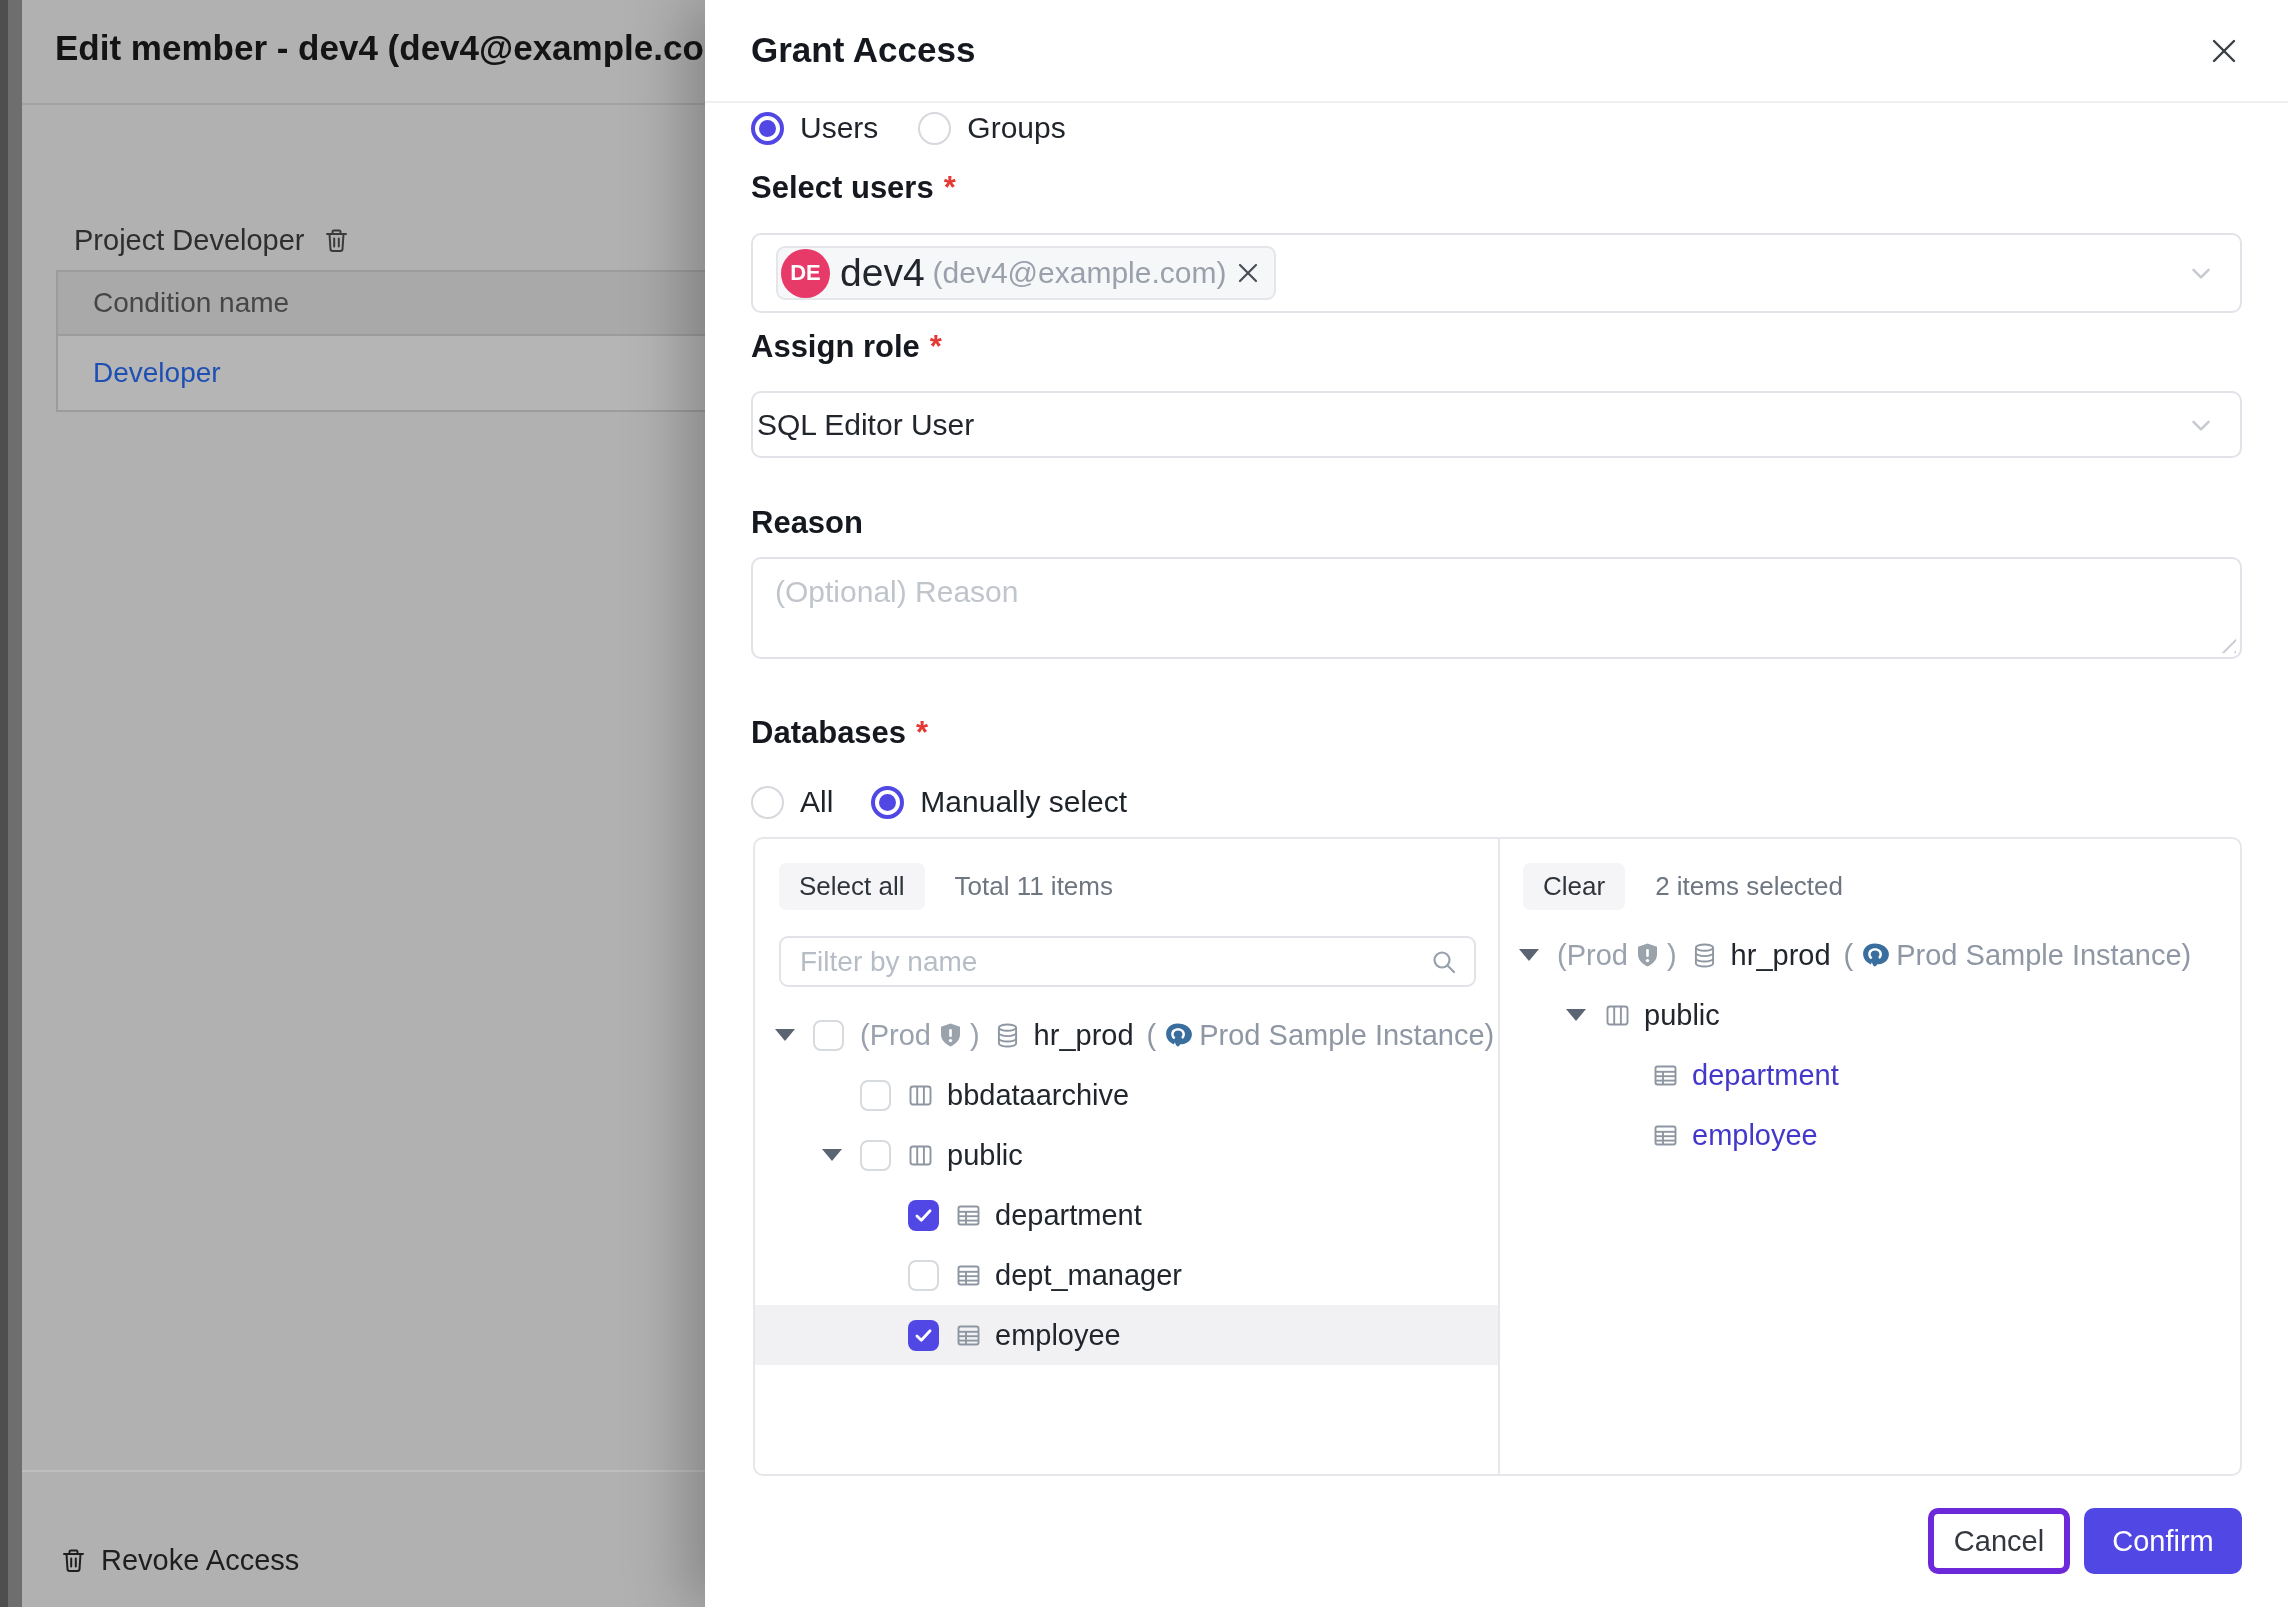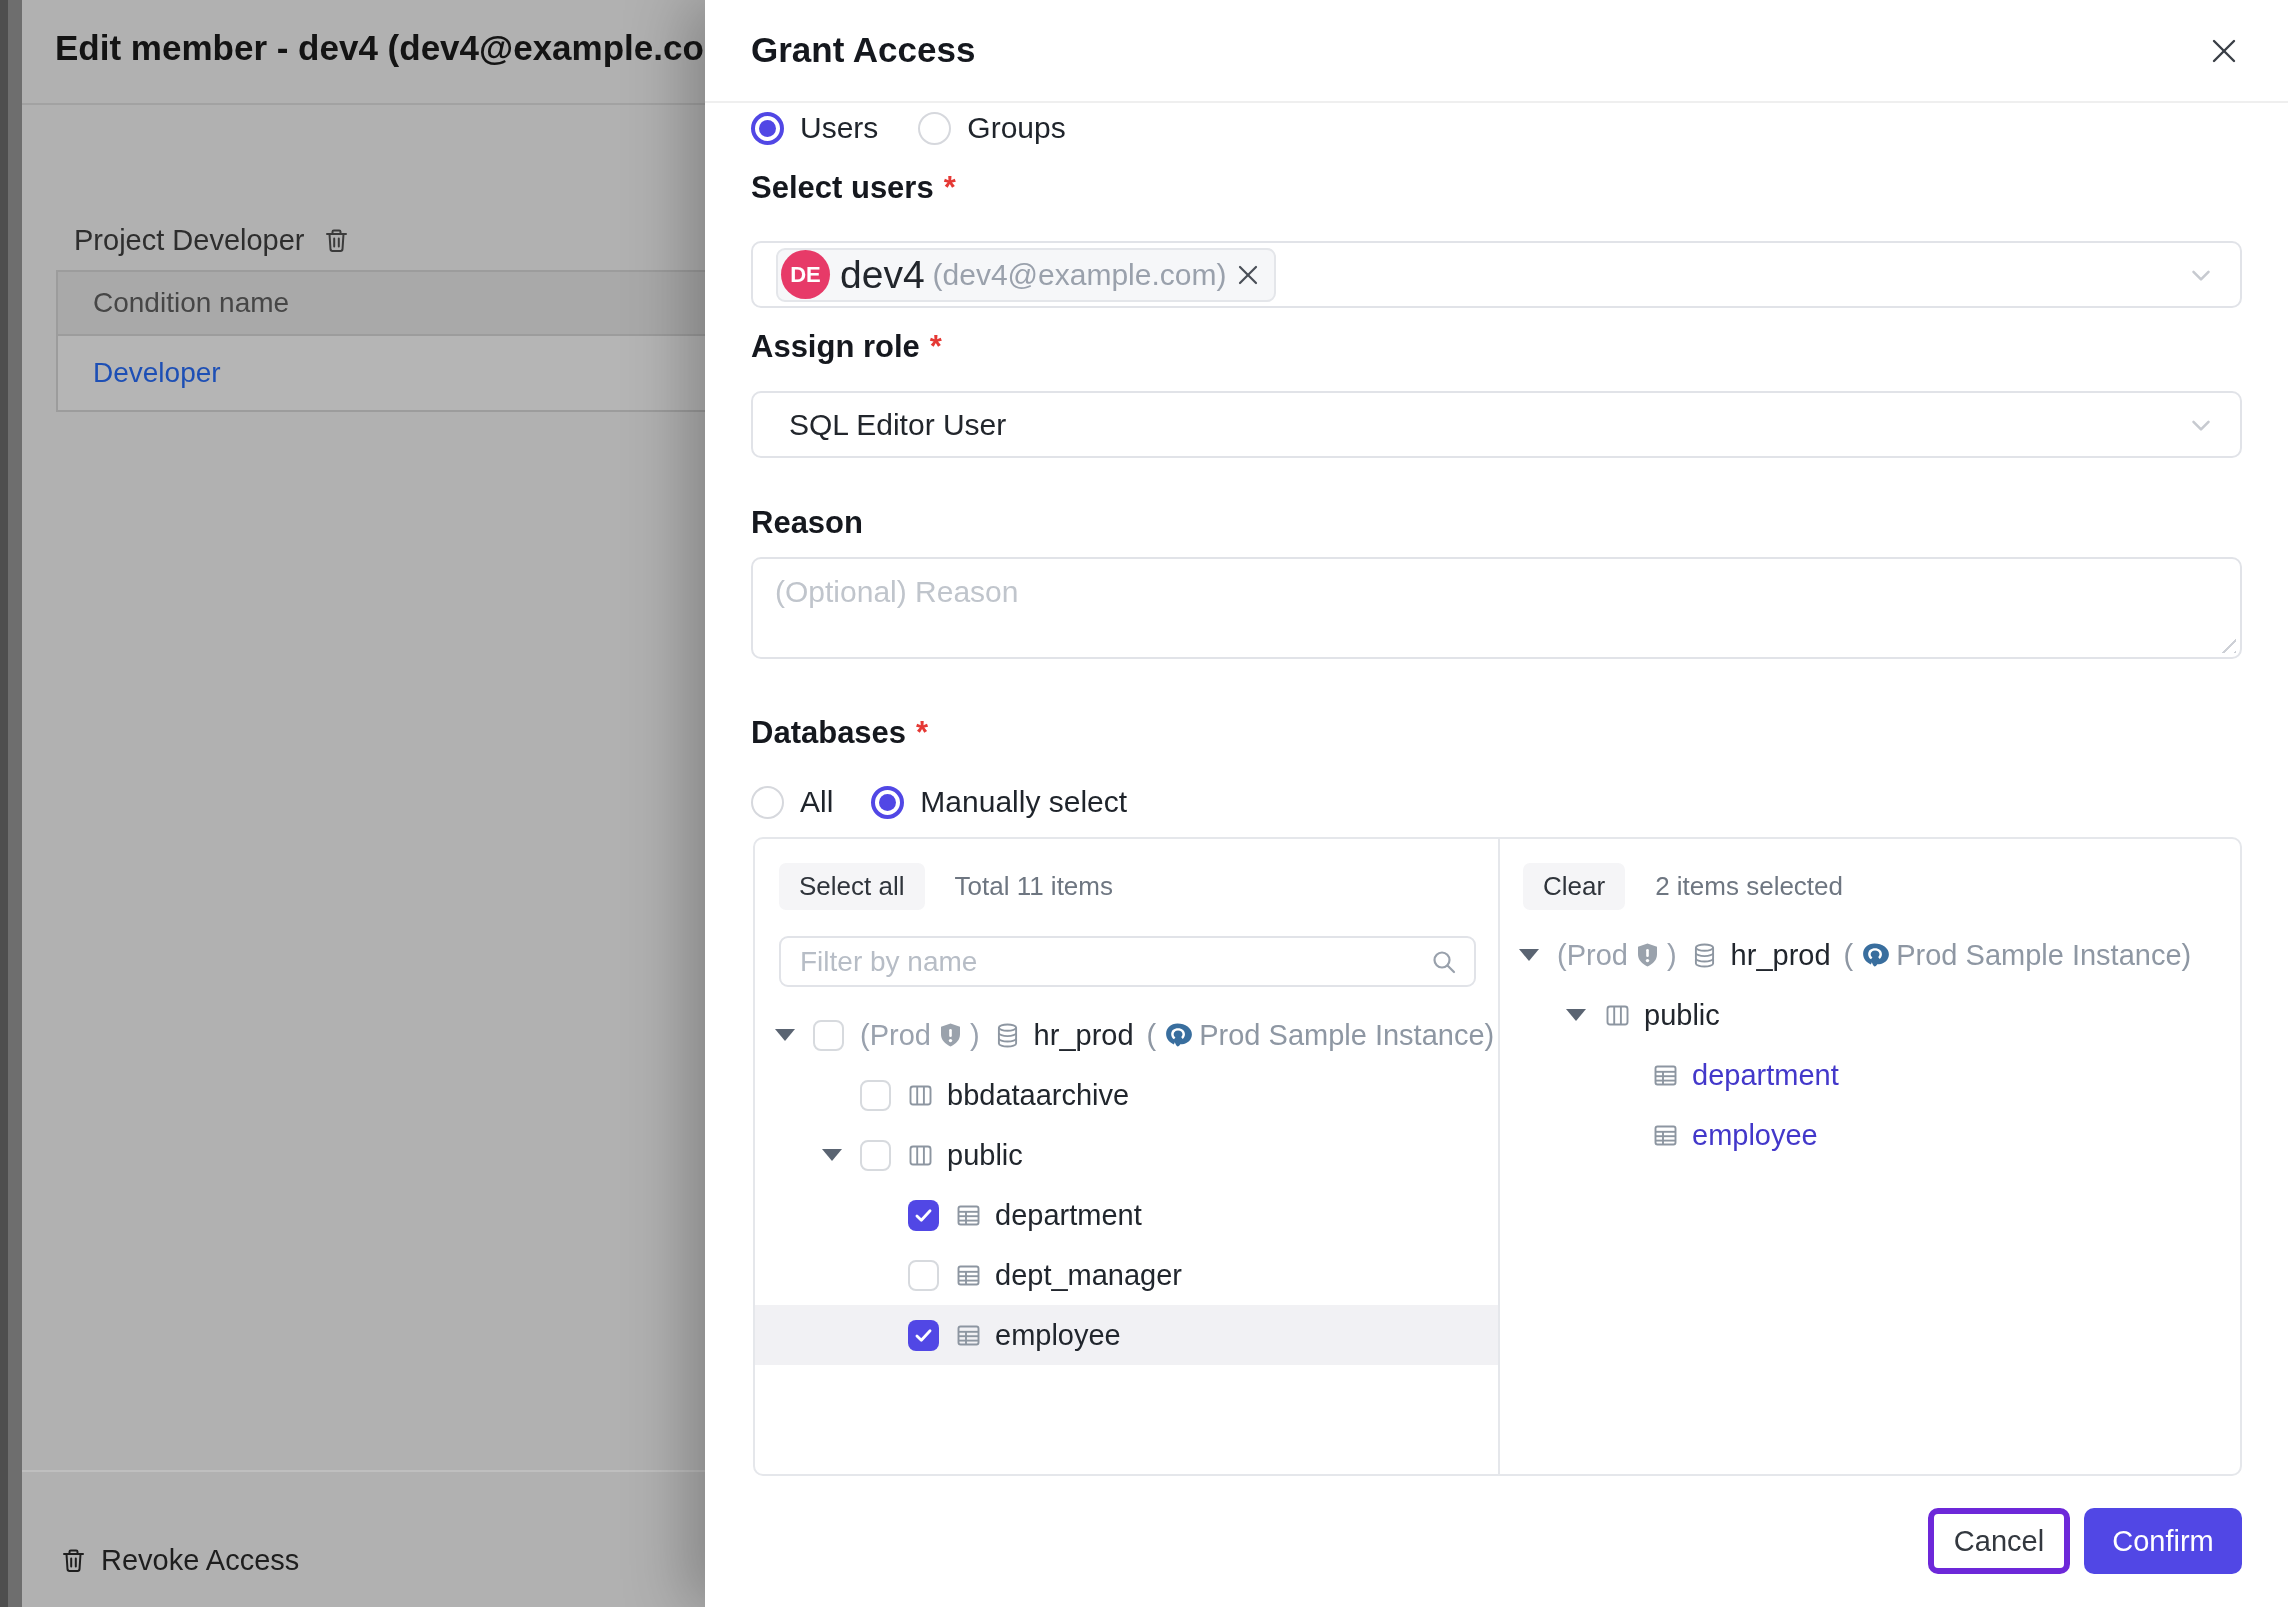--- a/index.html
+++ b/index.html
@@ -39,21 +39,21 @@
   .radio-label{font-size:30px;color:#1f242b;margin-left:16px;}
   .input-box{position:absolute;left:46px;width:1491px;border:2px solid #e1e3e8;border-radius:10px;
              box-sizing:border-box;background:#fff;display:flex;align-items:center;}
   .chevron{position:absolute;right:24px;top:50%;transform:translateY(-50%);}
   .chip{display:flex;align-items:center;gap:10px;margin-left:23px;height:54px;background:#f6f7f9;
         border:2px solid #e4e6ea;border-radius:9px;box-sizing:border-box;padding:0 14px 0 3px;}
   .avatar{width:49px;height:49px;border-radius:50%;background:#e73a68;color:#fff;font-size:22px;font-weight:700;
           display:flex;align-items:center;justify-content:center;}
   .chip-name{font-size:39px;color:#22262c;}
   .chip-email{font-size:30px;color:#9aa1ac;margin-left:-2px;}
-  .select-value{font-size:30px;color:#22262c;margin-left:36px;}
+  .select-value{font-size:30px;color:#22262c;margin-left:4px;}
   .textarea{position:absolute;left:46px;top:557px;width:1491px;height:102px;border:2px solid #e1e3e8;
             border-radius:10px;box-sizing:border-box;background:#fff;}
   .placeholder{position:absolute;left:22px;top:16px;font-size:30px;color:#c0c5cc;}
   .resize-corner{position:absolute;right:4px;bottom:4px;width:16px;height:16px;
                  background:repeating-linear-gradient(315deg,#cdd0d6 0 2px,transparent 2px 8px);
                  clip-path:polygon(100% 0,100% 100%,0 100%);}
   
   .transfer{position:absolute;left:48px;top:837px;width:1489px;height:639px;border:2px solid #e5e7eb;
             border-radius:10px;box-sizing:border-box;background:#fff;overflow:hidden;}
   .panel{position:absolute;top:0;bottom:0;overflow:hidden;}
@@ -142,21 +142,21 @@
       <span class="radio on"></span>
       <span class="radio-label">Users</span>
       <span style="width:40px"></span>
       <span class="radio off"></span>
       <span class="radio-label">Groups</span>
     </div>
 
     <div class="label" style="top:170px;">
       <span>Select users</span><span class="req">*</span>
     </div>
-    <div class="input-box" style="top:241px;height:67px;">
+    <div class="input-box" style="top:233px;height:80px;">
       <div class="chip">
         <span class="avatar">DE</span>
         <span class="chip-name">dev4</span>
         <span class="chip-email">(dev4@example.com)</span>
         <span class="icon">
           <svg width="24" height="24" viewBox="0 0 24 24" stroke="#4a4f57" stroke-width="2.2" stroke-linecap="round">
             <line x1="4" y1="4" x2="20" y2="20"></line>
               <line x1="20" y1="4" x2="4" y2="20"></line>
           </svg>
         </span>

